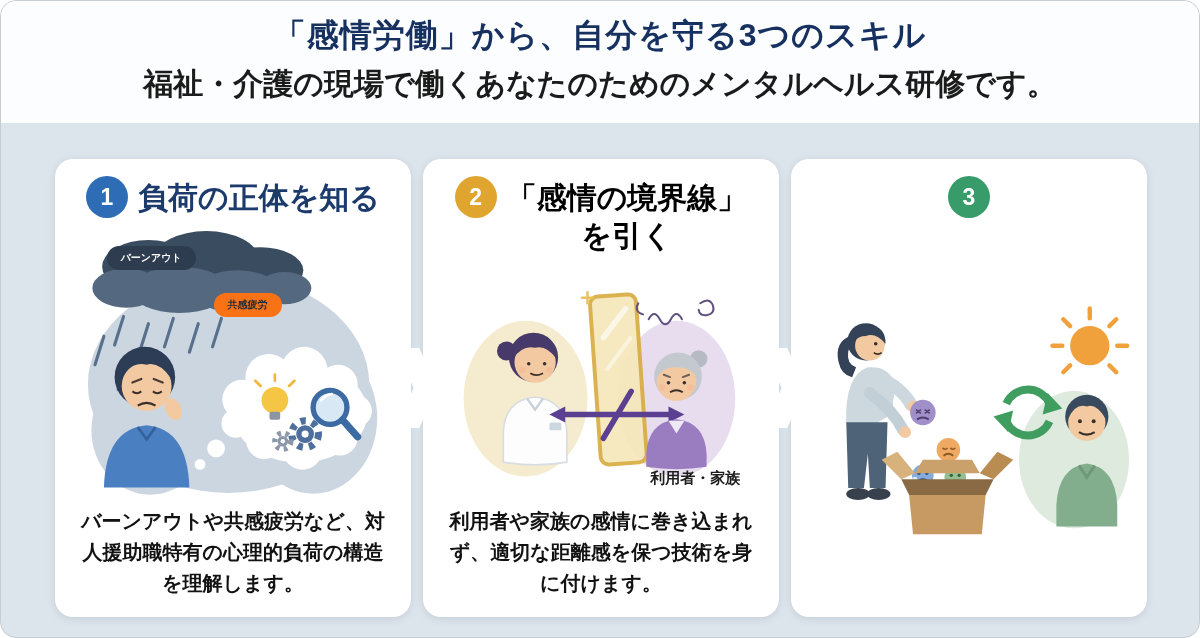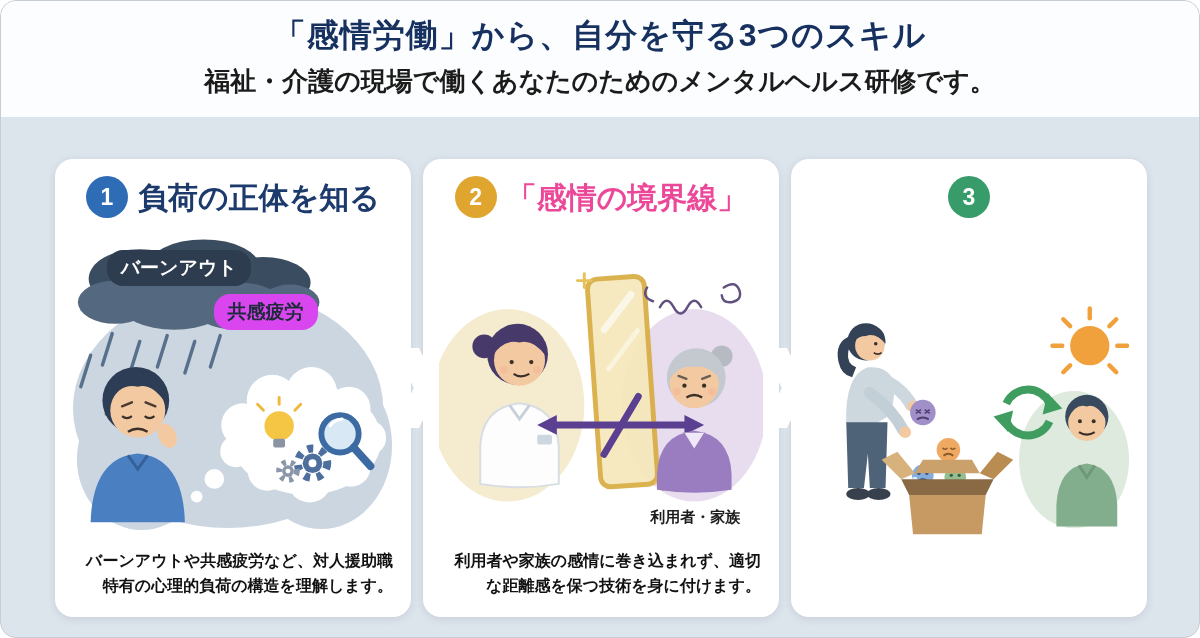--- a/index.html
+++ b/index.html
@@ -3,41 +3,41 @@
 <meta charset="utf-8">
 <style>
   html,body{margin:0;padding:0;background:#ffffff;}
   .frame{
     position:relative;width:1200px;height:638px;box-sizing:border-box;
     background:#dde5ec;border:1px solid #c7cdd4;border-radius:16px;overflow:hidden;
     font-family:"Liberation Sans","DejaVu Sans",sans-serif;
   }
   .topband{background:#fcfdfe;padding:16px 10px 18px;text-align:center;}
   .main-title{font-size:32px;font-weight:900;color:#16305f;letter-spacing:1px;line-height:1.15;margin:0;}
-  .main-subtitle{font-size:26px;font-weight:700;color:#1b1b1b;margin-top:10px;}
+  .main-subtitle{font-size:30px;font-weight:700;color:#1b1b1b;margin-top:10px;}
   .cards{position:absolute;left:0;top:158px;width:1200px;height:458px;box-sizing:border-box;
     padding:0 54px;display:flex;gap:12px;}
   .card{width:356px;box-sizing:border-box;background:#ffffff;border-radius:18px;
     box-shadow:0 2px 8px rgba(30,50,80,.12);padding:20px 16px 16px;display:flex;flex-direction:column;}
   .card-header{display:flex;justify-content:center;align-items:flex-start;gap:10px;}
   .badge{width:42px;height:42px;border-radius:50%;flex:0 0 42px;margin-top:-3px;
     color:#fff;font-size:23px;font-weight:800;display:flex;align-items:center;justify-content:center;}
   .card-title{font-size:30px;font-weight:900;line-height:1.28;text-align:center;}
   .card-title .tl{display:block;}
   .card-title .tl:empty{display:none;}
   .c1 .badge{background:#2e6cb5}.c1 .card-title{color:#1c3a6c}
-  .c2 .badge{background:#dfa52f}.c2 .card-title{color:#ec4899}
+  .c2 .badge{background:#dfa52f}.c2 .card-title{color:#000000}
   .c3 .badge{background:#379c6a}.c3 .card-title{color:#2c9161}
   .illo{flex:1;position:relative;margin-top:6px;min-height:0;}
   .illo svg{width:100%;height:100%;display:block;}
-  .caption{margin-top:auto;font-size:16px;font-weight:700;color:#121212;text-align:right;
+  .caption{margin-top:auto;font-size:20px;font-weight:700;color:#121212;text-align:center;
     line-height:1.55;padding:6px 2px 2px;}
-  .pill{position:absolute;border-radius:16px;padding:5px 14px;font-size:19px;font-weight:700;white-space:nowrap;}
+  .pill{position:absolute;border-radius:16px;padding:5px 14px;font-size:10px;font-weight:700;white-space:nowrap;}
   .pill-dark{background:#2d3c4e;color:#ffffff;}
-  .pill-light{background:#d946ef;color:#1d2b3a;}
+  .pill-light{background:#f97316;color:#1d2b3a;margin-top:8px;}
   .fig-label{position:absolute;right:7%;bottom:5%;font-size:15px;font-weight:800;color:#1d1d1d;white-space:nowrap;margin-left:8px;}
   .chevron{position:absolute;width:42px;height:80px;background:#ffffff;
     clip-path:polygon(0% 0%,55% 0%,100% 50%,55% 100%,0% 100%,42% 50%);
     filter:drop-shadow(0 1px 2px rgba(0,0,0,.15));}
   #chev1{left:395px;top:347px;}
   #chev2{left:763px;top:347px;}
 </style>
 </head>
 <body>
 
@@ -140,20 +140,21 @@
         <div class="pill pill-light" style="left:44%;top:22%;">共感疲労</div>
       </div>
       <div class="caption">バーンアウトや共感疲労など、対人援助職特有の心理的負荷の構造を理解します。</div>
     </div>
 
     <div class="card c2">
       <div class="card-header">
         <div class="badge">2</div>
         <div class="card-title">
           <span class="tl">「感情の境界線」</span>
+            <span class="tl">を引く</span>
         </div>
       </div>
       <div class="illo">
         <svg viewBox="0 0 330 300" preserveAspectRatio="xMidYMid meet">
           <ellipse cx="70" cy="172" rx="78" ry="98" fill="#f5ebcf"></ellipse>
           <ellipse cx="260" cy="172" rx="74" ry="98" fill="#e7ddef"></ellipse>
           <g>
             <circle cx="46" cy="112" r="12" fill="#47396a"></circle>
             <circle cx="80" cy="120" r="31" fill="#47396a"></circle>
             <circle cx="82" cy="126" r="26" fill="#f3c9a2"></circle>

